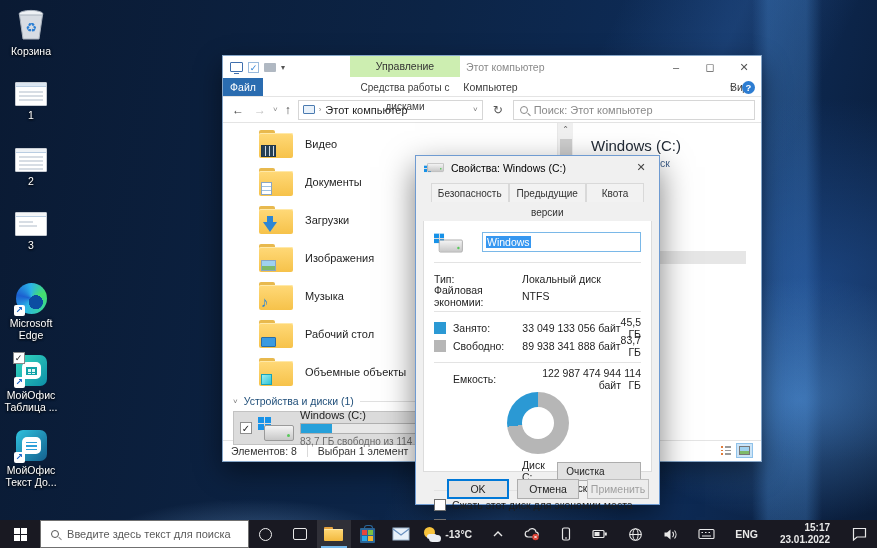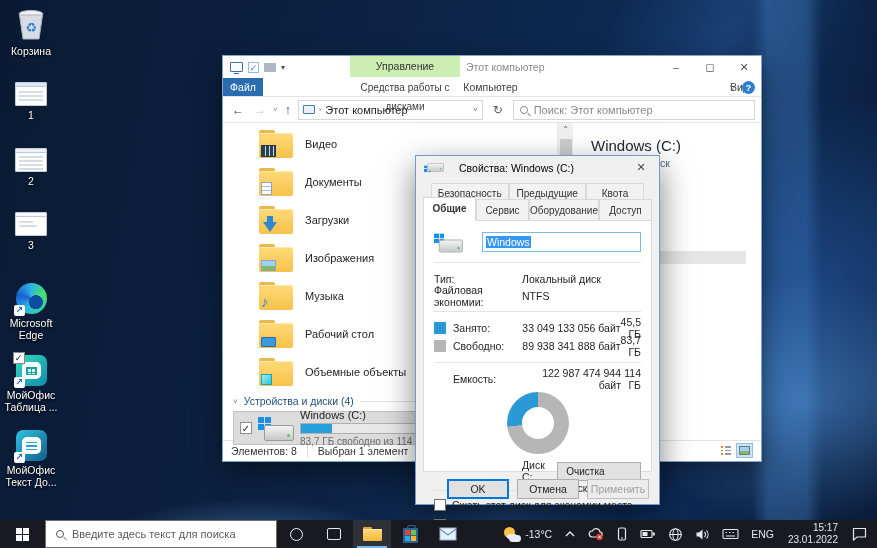--- a/index.html
+++ b/index.html
@@ -125,21 +125,21 @@
   .view-icons { margin-left:auto; display:flex; gap:2px; }
   .vi { width:17px; height:15px; display:flex; align-items:center; justify-content:center; }
   .vi.active { background:#cce4f7; border:1px solid #8fc2ea; }
   .vi-list { width:10px; height:9px; background:repeating-linear-gradient(to bottom,#e07b39 0 1.5px,rgba(0,0,0,0) 1.5px 3.5px) left/2px 100% no-repeat,
     repeating-linear-gradient(to bottom,#9a9a9a 0 1.5px,rgba(0,0,0,0) 1.5px 3.5px) 4px 0/6px 100% no-repeat; }
   .vi-thumb { width:11px; height:9px; background:linear-gradient(180deg,#9fd1f0 0 55%,#7fba6a 55% 100%); border:1px solid #777; }
 
   
   .dialog { position:absolute; left:415px; top:155px; width:245px; height:350px; background:#f0f0f0;
     border:1px solid #6f9bd1; box-shadow:0 12px 30px rgba(0,0,0,.5); font-size:10.5px; color:#1e1e1e; }
-  .dlg-titlebar { height:23px; display:flex; align-items:center; padding:0 8px; gap:17px; background:#f0f0f0; }
+  .dlg-titlebar { height:23px; display:flex; align-items:center; padding:0 8px; gap:9px; background:#f0f0f0; }
   .dlg-title { font-size:10.5px; color:#000; }
   .dlg-close { margin-left:auto; color:#444; font-size:11px; width:20px; text-align:center; }
   .tabs { position:relative; margin:4px 7px 0 7px; height:38px; }
   .tab-row-back { position:absolute; top:0; left:8px; right:8px; display:flex; }
   .tab-row-back .tab { flex:1; height:19px; line-height:19px; text-align:center; background:#f2f2f2; border:1px solid #d9d9d9; border-bottom:none; font-size:10px; color:#333; }
   .tab-row-front { position:absolute; top:16px; left:0; right:0; display:flex; }
   .tab-row-front .tab { height:22px; line-height:22px; text-align:center; background:#f2f2f2; border:1px solid #d9d9d9; font-size:10px; color:#333; flex:1; }
   .tab-row-front .tab.active { background:#fff; border-bottom:1px solid #fff; font-weight:bold; position:relative; top:-2px; height:24px; }
   .tab-page { position:absolute; left:7px; right:7px; top:65px; bottom:32px; background:#fff; border:1px solid #dcdcdc; border-top:none; padding:8px 10px; }
   .name-row { display:flex; align-items:center; gap:12px; }
@@ -181,21 +181,21 @@
   .taskview { width:14px; height:12px; border:1.4px solid #e8e8e8; border-radius:2px; position:relative; }
   .tb-folder { width:19px; height:14px; position:relative; }
   .tb-folder::before { content:""; position:absolute; left:0; top:0; width:9px; height:4px; background:#e8a33d; border-radius:1px 1px 0 0; }
   .tb-folder::after { content:""; position:absolute; left:0; top:2px; right:0; bottom:0; border-radius:1px;
     background:linear-gradient(180deg,#ffd978,#f2b93e); box-shadow:inset 0 1px 0 #ffe9a8; }
   .tb-store { width:15px; height:15px; position:relative; background:#2a6496; border-radius:1px; margin-top:2px;
     display:grid; grid-template-columns:5px 5px; grid-template-rows:5px 5px; gap:1px; align-content:center; justify-content:center; }
   .tb-store::before { content:""; position:absolute; top:-3px; left:4px; width:7px; height:4px; border:1.3px solid #2a6496; border-bottom:none; border-radius:3px 3px 0 0; }
   .tb-store i:nth-child(1){background:#e8453c}.tb-store i:nth-child(2){background:#7bc043}
   .tb-store i:nth-child(3){background:#29a7e8}.tb-store i:nth-child(4){background:#f5b62e}
-  .tray { margin-left:auto; display:flex; align-items:center; gap:0; }
+  .tray { margin-left:auto; display:flex; align-items:center; gap:8px;font-weight:bold; }
   .tray-item { padding:0 6px; display:flex; align-items:center; gap:4px; font-size:10.5px; white-space:nowrap; }
   .weather-ico { width:17px; height:15px; position:relative; }
   .weather-ico::before { content:""; position:absolute; left:0; top:0; width:11px; height:11px; border-radius:50%; background:#f8c33c; }
   .weather-ico::after { content:""; position:absolute; right:0; bottom:0; width:12px; height:7px; border-radius:6px; background:#e9edf2; box-shadow:-3px -2px 0 -1px #e9edf2; }
   .tray svg { display:block; }
   .clock { text-align:right; font-size:10px; line-height:12px; padding:0 8px; }
   .action-center { padding:0 10px 0 6px; display:flex; align-items:center; }
 </style>
 </head>
 <body>
@@ -358,21 +358,21 @@
       </div>
       <div class="folder-row">
         <span class="folder">
             <span class="fglyph g-cube"></span>
           </span>
         <span>Объемные объекты</span>
       </div>
 
       <div class="group-header">
         <span style="color:#777;font-size:8px">˅</span>
-        <span>Устройства и диски (4)</span>
+        <span>Устройства и диски (1)</span>
       </div>
 
       <div class="drive-tile">
         <span class="tile-check">✓</span>
         <span class="drive-ico">
           <span class="win-flag"></span>
             <span class="drive-body"></span>
         </span>
         <span class="tile-info">
           <span class="tile-name">Windows (C:)</span>
@@ -426,26 +426,20 @@
     <span class="dlg-title">Свойства: Windows (C:)</span>
     <span class="dlg-close">✕</span>
   </div>
 
   <div class="tabs">
     <div class="tab-row-back">
       <span class="tab">Безопасность</span>
       <span class="tab">Предыдущие версии</span>
       <span class="tab" style="flex:0 0 58px">Квота</span>
     </div>
-    <div class="tab-row-front">
-      <span class="tab active">Общие</span>
-      <span class="tab">Сервис</span>
-      <span class="tab">Оборудование</span>
-      <span class="tab">Доступ</span>
-    </div>
   </div>
 
   <div class="tab-page">
     <div class="name-row">
       <span class="drive-ico small">
         <span class="win-flag"></span>
           <span class="drive-body"></span>
       </span>
       <span class="name-input">
         <span class="sel">Windows</span>

